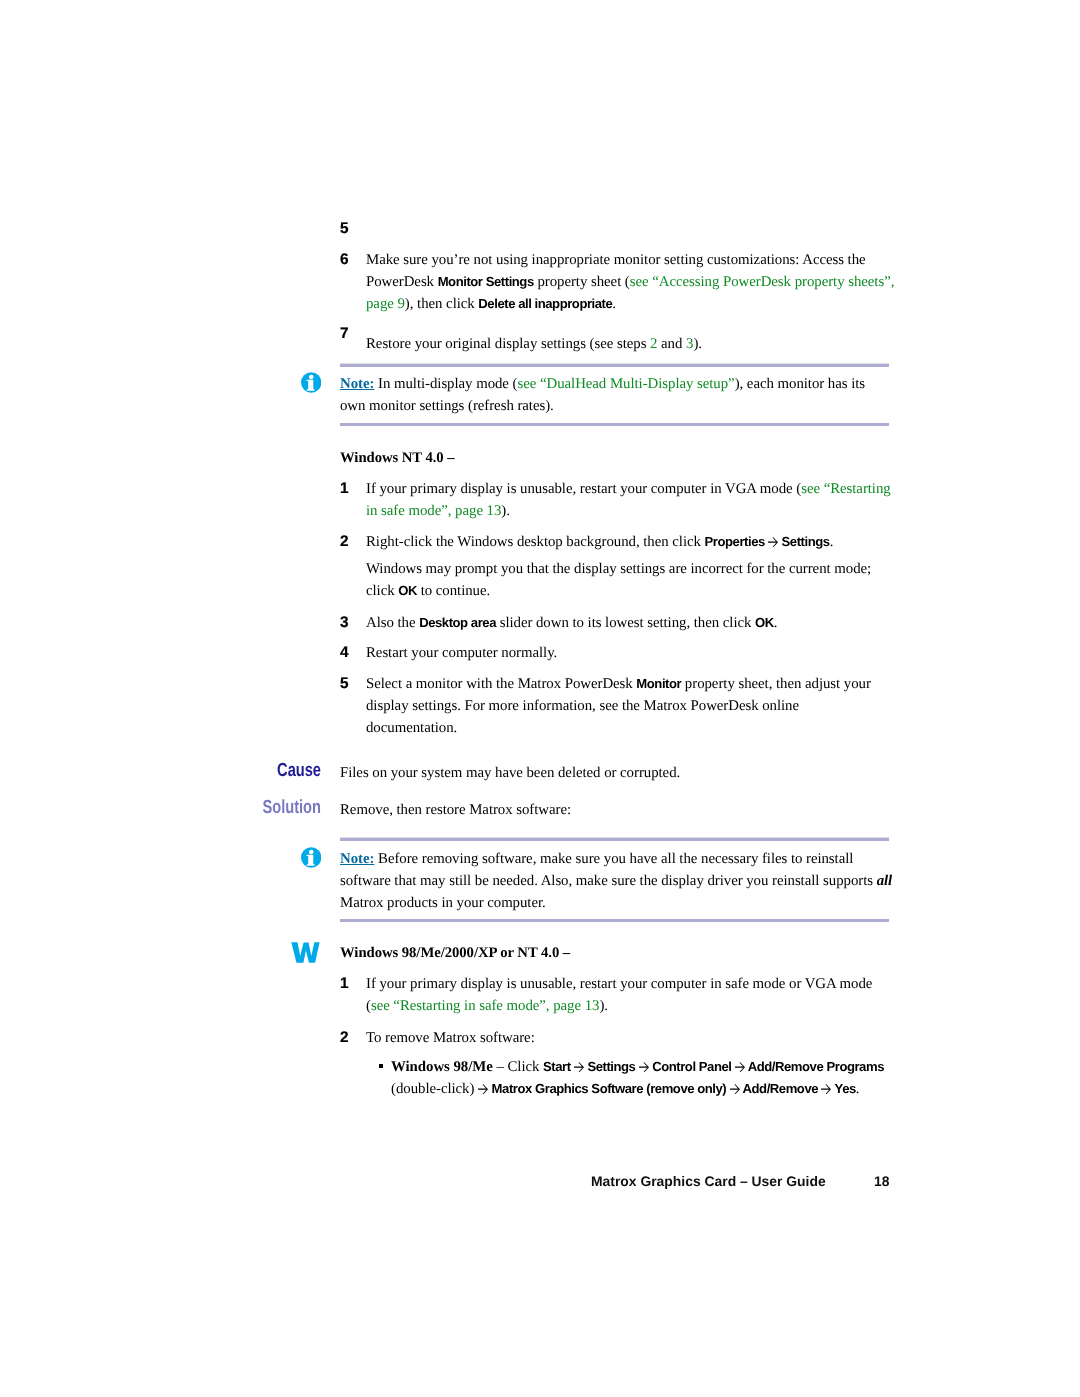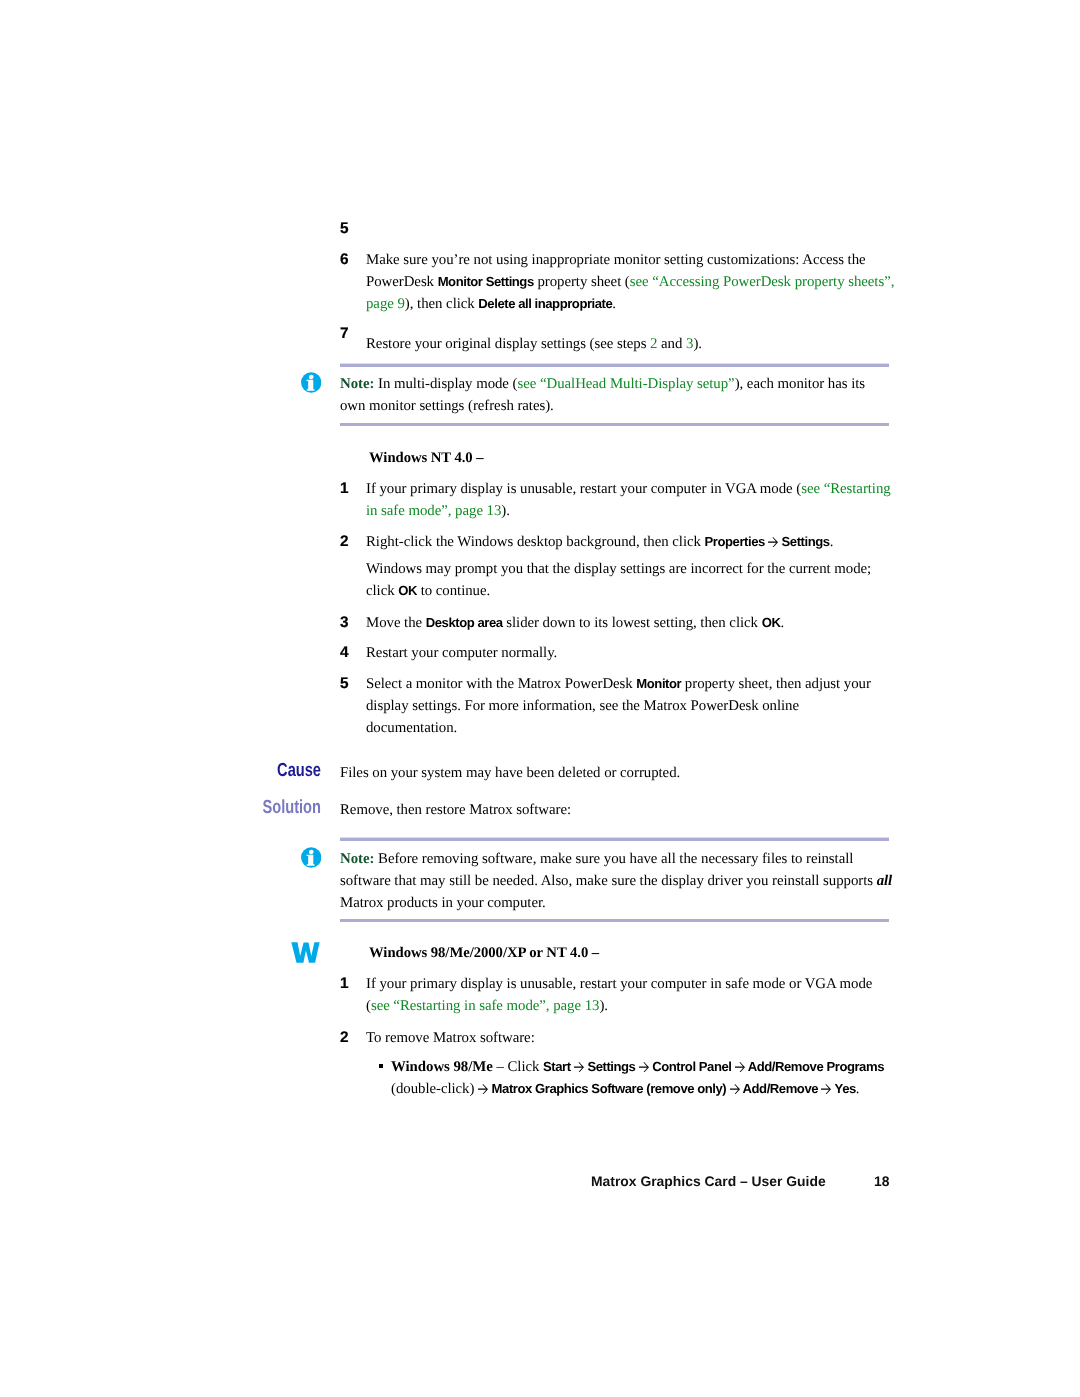--- a/index.html
+++ b/index.html
@@ -13,35 +13,35 @@
   .para{position:absolute;left:366px;width:533px;font-size:14.85px;letter-spacing:-0.05px;
         line-height:22px;text-align:left;}
   
   .notep{position:absolute;left:340px;width:554px;font-size:14.85px;letter-spacing:-0.05px;
          line-height:22px;}
   
   .bpara{position:absolute;left:391px;width:517px;font-size:14.85px;letter-spacing:-0.05px;
          line-height:22px;}
   
   .head{position:absolute;left:340px;width:560px;font-size:14.7px;font-weight:700;
-        letter-spacing:-0.05px;line-height:22px;margin-left:29px;}
+        letter-spacing:-0.05px;line-height:22px;}
 
   
   .num{position:absolute;left:340px;width:24px;font-family:"Liberation Sans",sans-serif;
        font-weight:700;font-size:15.4px;letter-spacing:-0.3px;line-height:21px;
        -webkit-text-stroke:0.2px #000000;}
 
   
   .bs{font-family:"Liberation Sans",sans-serif;font-weight:700;font-size:13.1px;
       letter-spacing:-0.45px;}
   .arw{display:inline-block;vertical-align:-0.06em;margin:0 0.2px;}
   .bser{font-weight:700;}
   .biser{font-weight:700;font-style:italic;}
   .gr{color:#0f8a25;}
-  .nv{color:#14532d;font-weight:700;}
+  .nv{color:#0369a1;font-weight:700;text-decoration:underline;}
 
   
   .rule{position:absolute;left:340px;width:549px;height:3.2px;background:#adadd4;}
   .rule-sh{position:absolute;left:340px;width:549px;height:1px;background:#dedee4;}
 
   
   .lab{position:absolute;left:121px;width:200px;text-align:right;
        font-family:"Liberation Sans",sans-serif;font-weight:700;font-size:18.9px;
        letter-spacing:0;line-height:19px;transform:scaleX(0.775);transform-origin:100% 50%;}
   .lab.cause{color:#1d1a96;}
@@ -89,21 +89,21 @@
   <div class="para" style="top:478px"><span>If your primary display is unusable, restart your computer in VGA mode (</span><span class="gr">see “Restarting in safe mode”, page 13</span><span>).</span></div>
 
   <div class="num" style="top:531px"><span>2</span></div>
   <div class="para" style="top:531px"><span>Right-click the Windows desktop background, then click </span><span class="bs">Properties <svg class="arw" width="10" height="10.2" viewBox="0 0 10 10.2">
           <path d="M0 4.45 h8.25 v1.3 h-8.25 z M4.35 0.15 l0.95 -0.0 l4.7 5.1 l-4.7 5.1 l-0.95 0 l4.25 -5.1 z" fill="currentColor"></path>
         </svg> Settings</span><span>.</span></div>
 
   <div class="para" style="top:558px"><span>Windows may prompt you that the display settings are incorrect for the current mode; click </span><span class="bs">OK</span><span> to continue.</span></div>
 
   <div class="num" style="top:612px"><span>3</span></div>
-  <div class="para" style="top:612px"><span>Move the </span><span class="bs">Desktop area</span><span> slider down to its lowest setting, then click </span><span class="bs">OK</span><span>.</span></div>
+  <div class="para" style="top:612px"><span>Also the </span><span class="bs">Desktop area</span><span> slider down to its lowest setting, then click </span><span class="bs">OK</span><span>.</span></div>
 
   <div class="num" style="top:642px"><span>4</span></div>
   <div class="para" style="top:642px"><span>Restart your computer normally.</span></div>
 
   <div class="num" style="top:673px"><span>5</span></div>
   <div class="para" style="top:673px;width:517px"><span>Select a monitor with the Matrox PowerDesk </span><span class="bs">Monitor</span><span> property sheet, then adjust your display settings. For more information, see the Matrox PowerDesk online documentation.</span></div>
 
   <div class="lab cause" style="top:761px"><span>Cause</span></div>
   <div class="notep" style="top:762px"><span>Files on your system may have been deleted or corrupted.</span></div>
 

